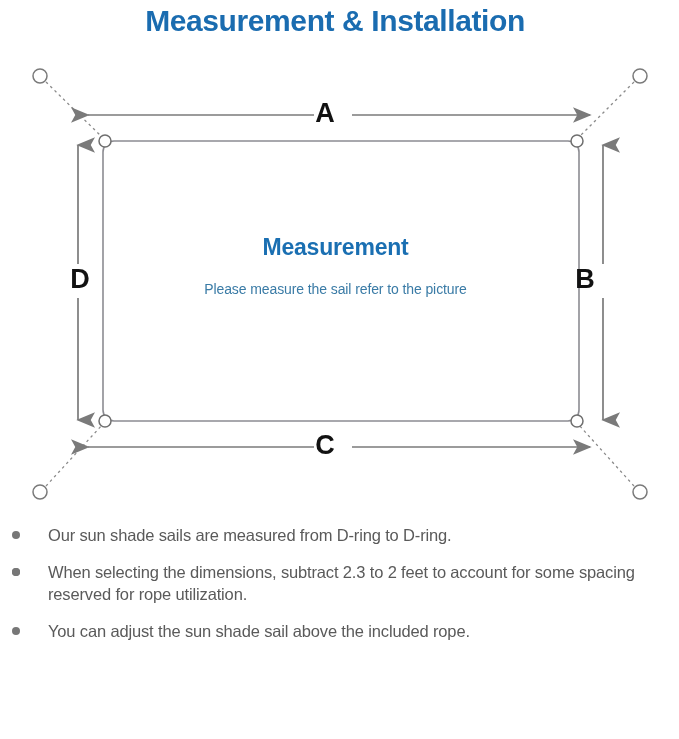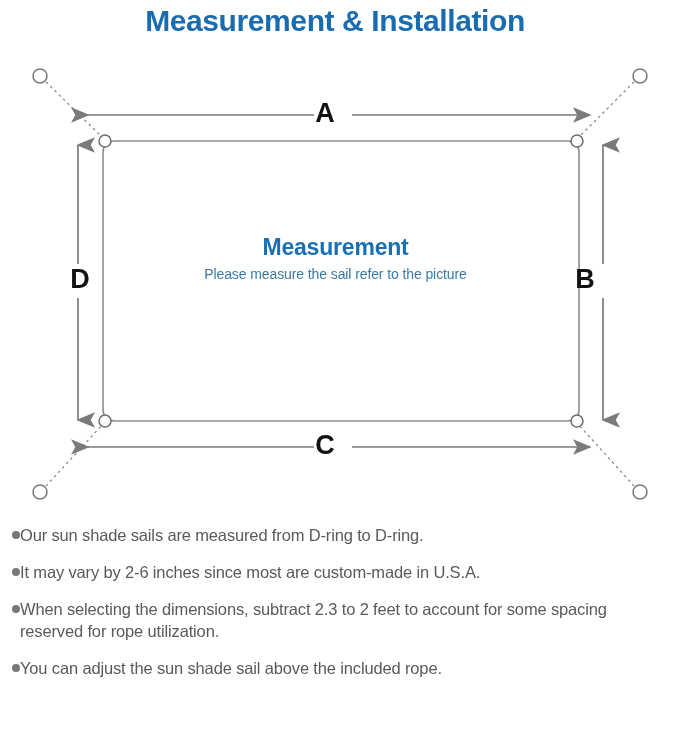--- a/index.html
+++ b/index.html
@@ -58,21 +58,21 @@
     font-weight: bold;
     color: #1a6fb2;
     line-height: 30px;
     letter-spacing: -0.2px;
   }
   .sail-subtitle {
     font-size: 14px;
     color: #3a7ba6;
     line-height: 22px;
     letter-spacing: -0.1px;
-    margin-top: 1px;
+    margin-top: 16px;
   }
 
   .dim-label {
     position: absolute;
     font-size: 27px;
     font-weight: bold;
     color: #121212;
     font-family: "Liberation Sans", "DejaVu Sans", sans-serif;
     line-height: 1;
     text-align: center;
@@ -84,21 +84,21 @@
 
   
   .notes {
     position: absolute;
     left: 0;
     top: 524px;
     width: 679px;
   }
   .note-item {
     position: relative;
-    padding-left: 20px;
+    padding-left: 48px;
     padding-right: 6px;
     margin-bottom: 15px;
     font-size: 16.5px;
     line-height: 22px;
     color: #5a5a5a;
     letter-spacing: -0.15px;
   }
   .note-item .bullet {
     position: absolute;
     left: 12px;
@@ -183,21 +183,20 @@
   <div class="dim-label dim-d">D</div>
 </div>
 
 <div class="notes">
   <div class="note-item">
     <span class="bullet"></span>
     <span>Our sun shade sails are measured from D-ring to D-ring.</span>
   </div>
   <div class="note-item">
     <span class="bullet"></span>
-    <span>It may vary by 2-6 inches since most are custom-made in U.S.A.</span>
   </div>
   <div class="note-item">
     <span class="bullet"></span>
     <span>When selecting the dimensions, subtract 2.3 to 2 feet to account for some spacing reserved for rope utilization.</span>
   </div>
   <div class="note-item">
     <span class="bullet"></span>
     <span>You can adjust the sun shade sail above the included rope.</span>
   </div>
 </div>

